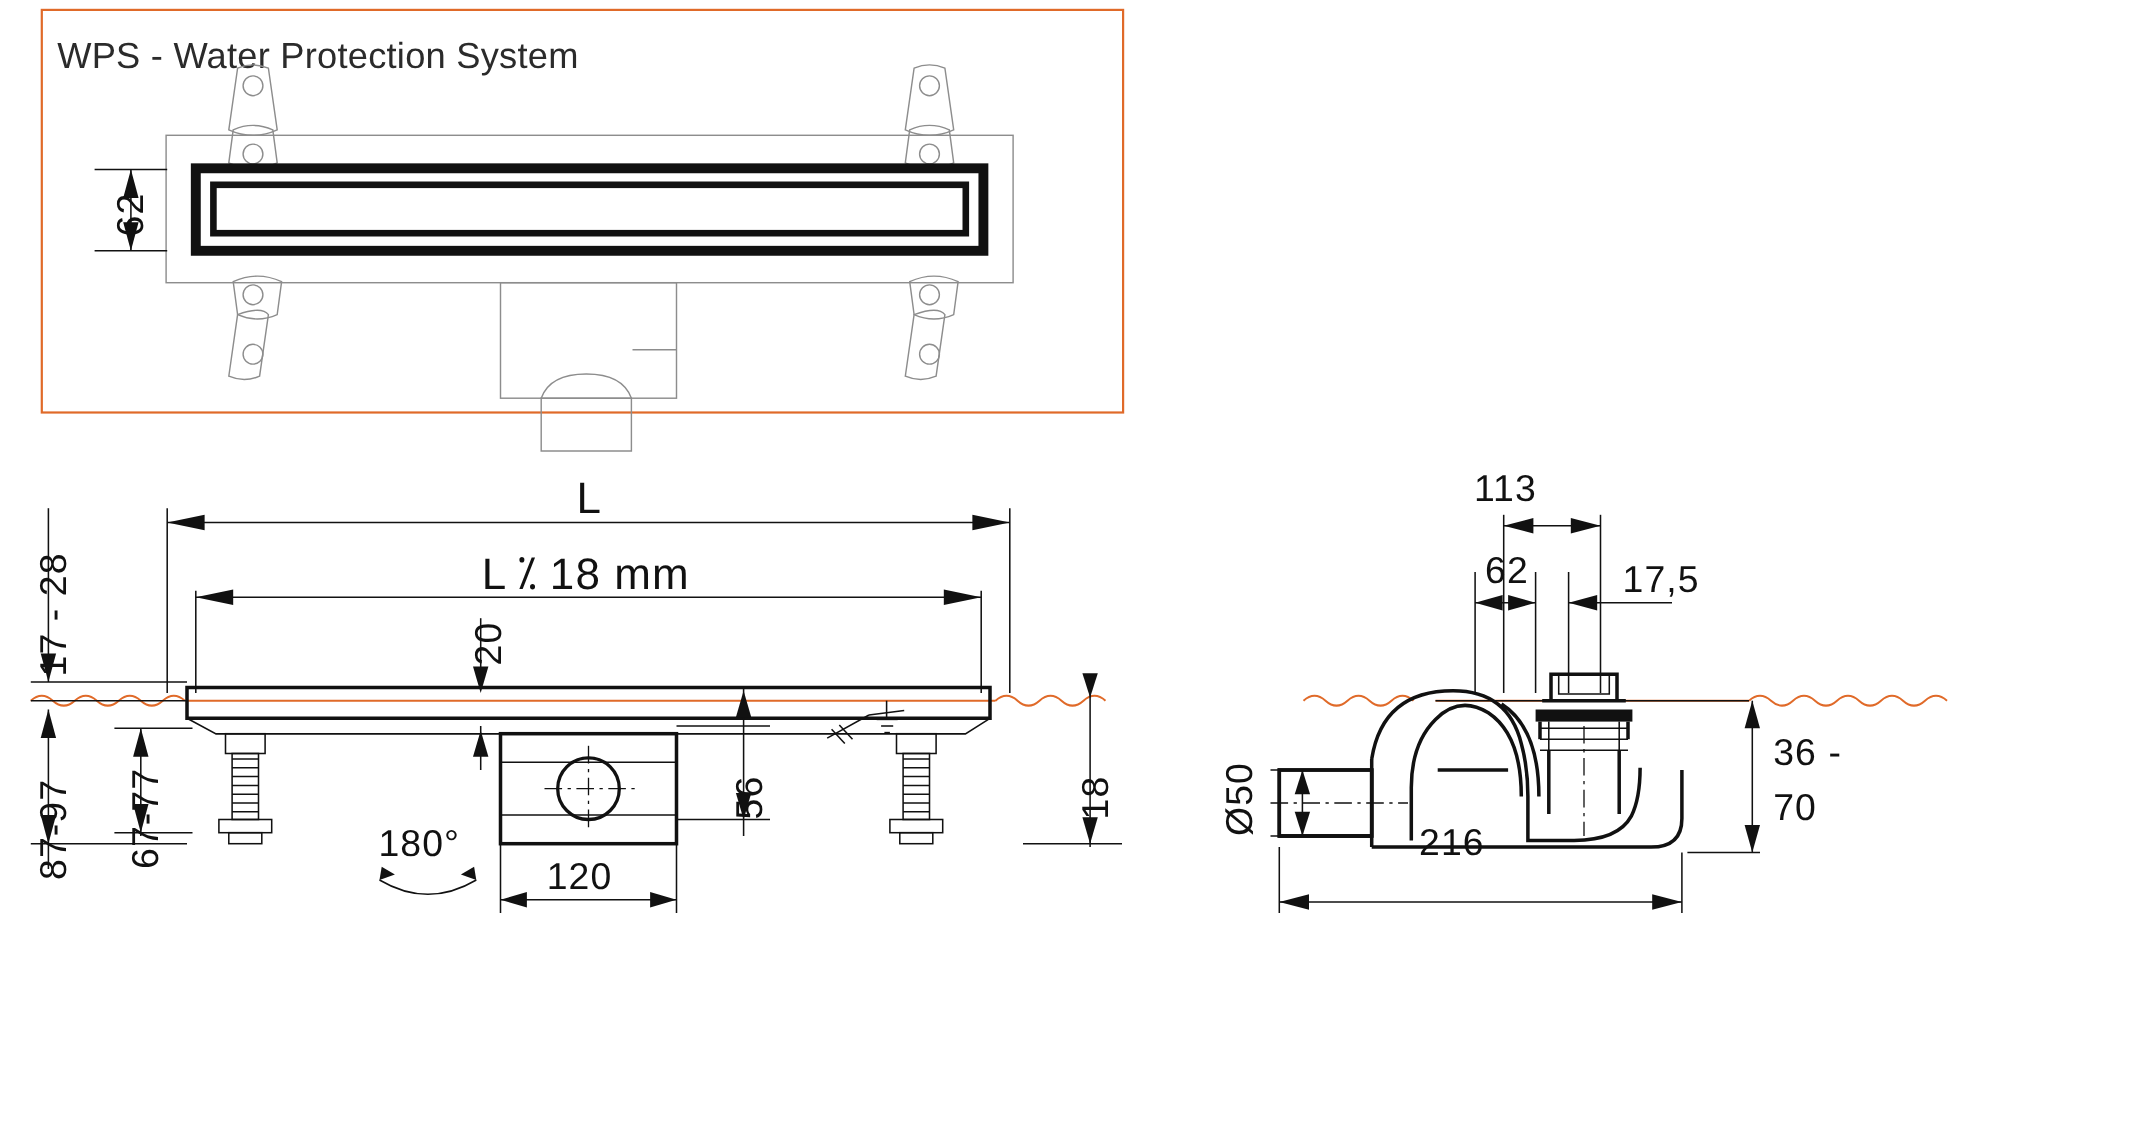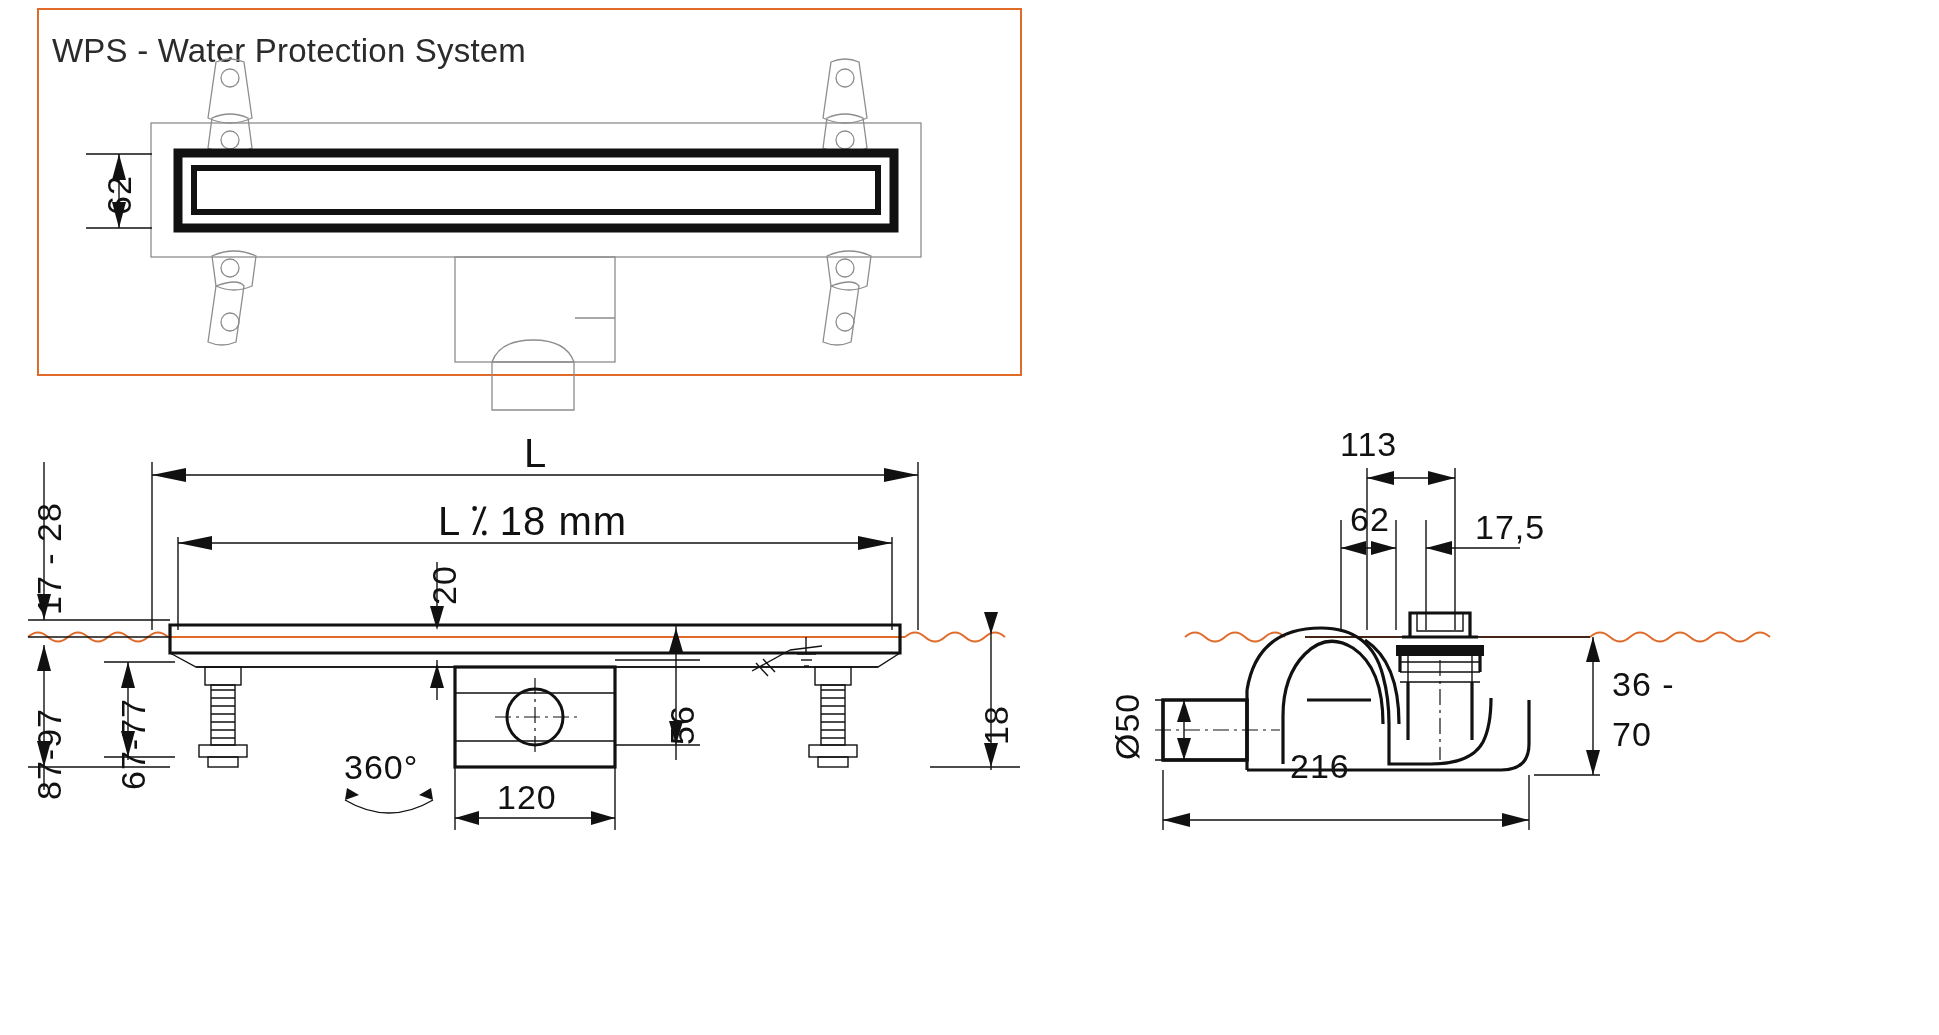--- a/index.html
+++ b/index.html
@@ -217,21 +217,21 @@
 
   <div class="dim lg" style="left:524px;top:431px;">L</div>
   <div class="dim lg" style="left:438px;top:492px;">L ⁒ 18 mm</div>
   <div class="dim rot90" style="left:425px;top:605px;">20</div>
   <div class="dim rot90" style="left:30px;top:615px;">17 - 28</div>
   <div class="dim rot90" style="left:30px;top:800px;">87-97</div>
   <div class="dim rot90" style="left:114px;top:790px;">67-77</div>
   <div class="dim rot90" style="left:663px;top:745px;">56</div>
   <div class="dim" style="left:497px;top:778px;text-align:center;">120</div>
   <div class="dim rot90" style="left:977px;top:745px;">18</div>
-  <div class="dim" style="left:344px;top:748px;">360°</div>
+  <div class="dim" style="left:344px;top:748px;">180°</div>
 
   <svg width="1939" height="1035">
 
     <path class="orange" d="M1185,637 q10,-9 20,0 q10,9 20,0 q10,-9 20,0 q10,9 20,0 q10,-9 20,0
                             M1305,637 H1410
                             M1472,637 H1590
                             M1590,637 q10,-9 20,0 q10,9 20,0 q10,-9 20,0 q10,9 20,0 q10,-9 20,0 q10,9 20,0 q10,-9 20,0 q10,9 20,0 q10,-9 20,0"></path>
     <line class="thin" x1="1305" y1="637" x2="1410" y2="637"></line>
     <line class="thin" x1="1472" y1="637" x2="1590" y2="637"></line>
 

